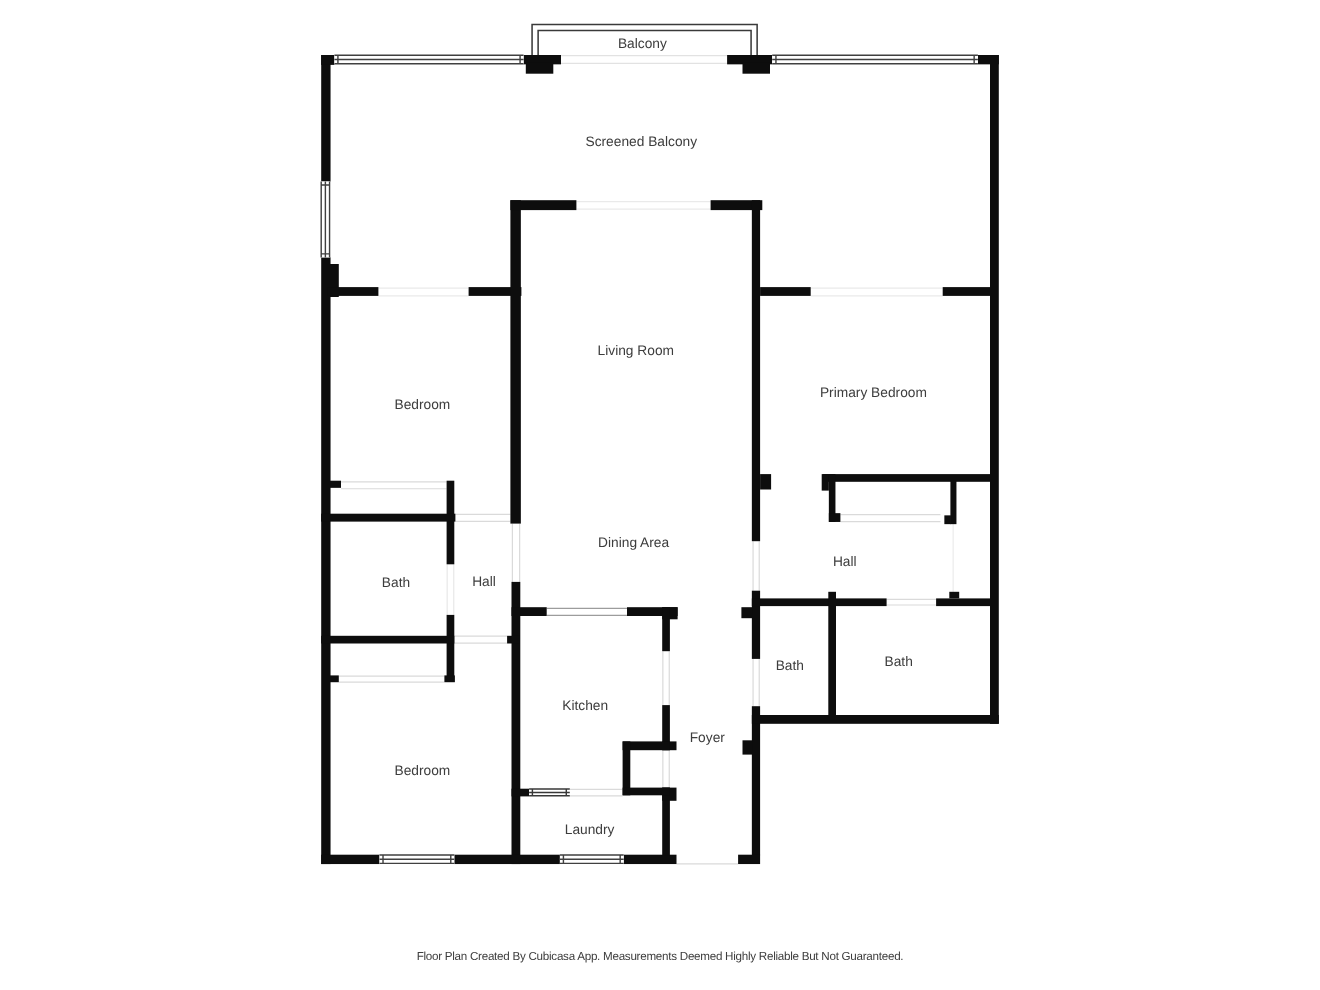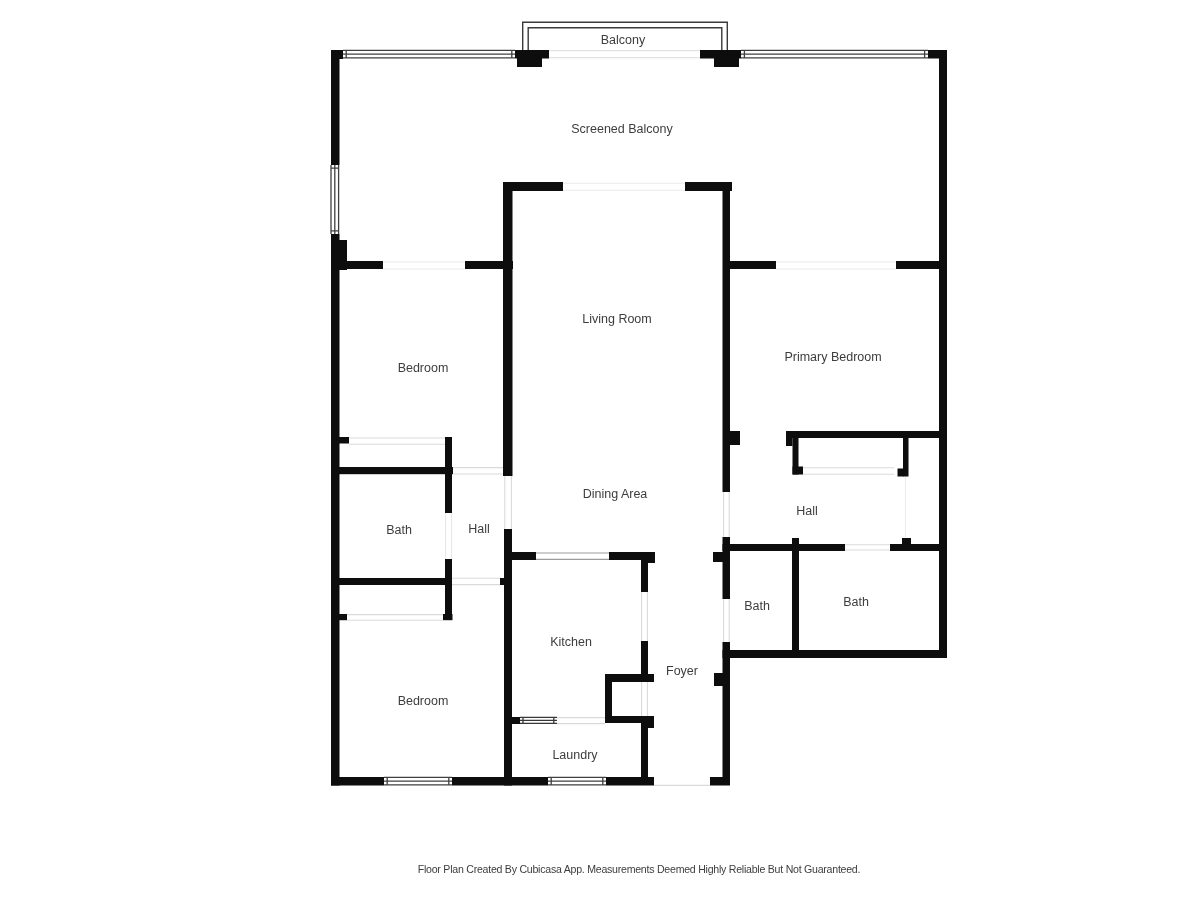--- a/index.html
+++ b/index.html
@@ -1,16 +1,16 @@
 <!DOCTYPE html>
 <html><head>
 <meta charset="utf-8">
 <style>
   html,body{margin:0;padding:0;background:#ffffff;}
-  #page{width:1016px;height:900px;position:relative;background:#ffffff;overflow:hidden;filter:grayscale(1);margin-left:39px;}
+  #page{width:1016px;height:900px;position:relative;background:#ffffff;overflow:hidden;filter:grayscale(1);}
   svg{display:block;}
   text{font-family:"Liberation Sans",sans-serif;fill:#3d3d3d;}
 </style>
 </head>
 <body>
 <div id="page">
 <svg width="1200" height="900" viewBox="0 0 1200 900">
 
 <rect x="0" y="0" width="1200" height="900" fill="#ffffff"></rect>
 

